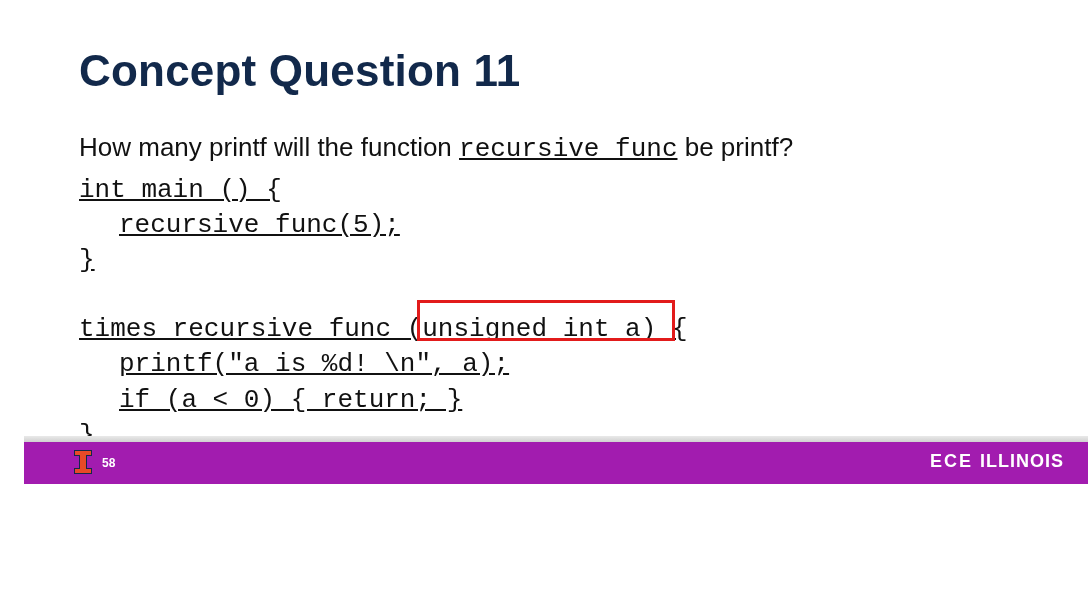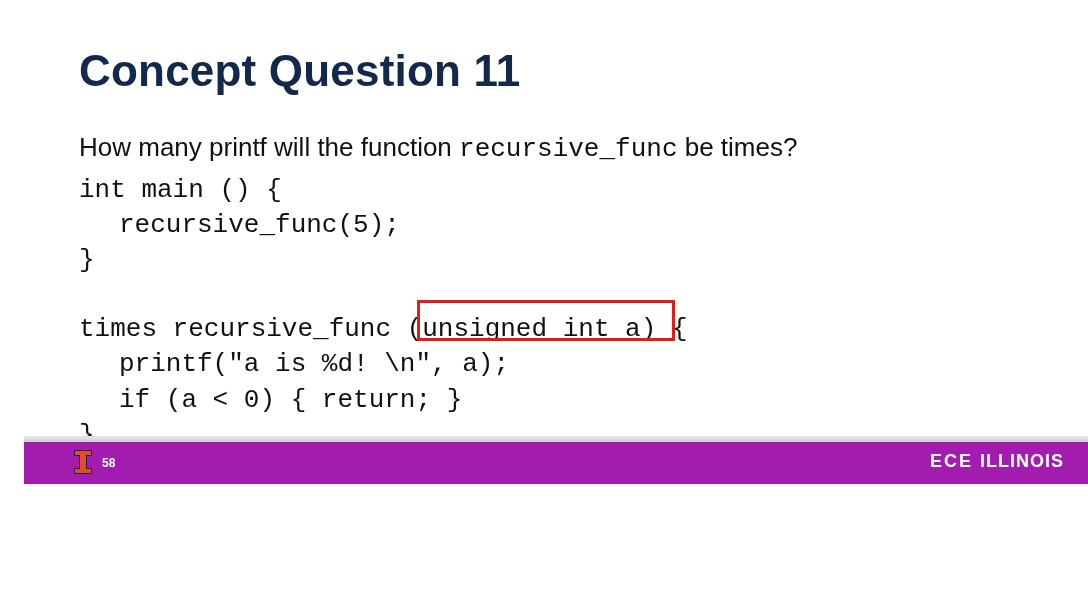--- a/index.html
+++ b/index.html
@@ -38,20 +38,21 @@
   .question {
     font-size: 26px;
     line-height: 1.35;
     margin-bottom: 6px;
   }
   .code {
     font-family: "Courier New", Courier, monospace;
     font-size: 26px;
     line-height: 1.35;
     white-space: pre;
+    text-decoration: underline;
   }
   .indent {
     padding-left: 40px;
   }
   .highlight-box {
     position: absolute;
     border: 3px solid #e21b1b;
     box-sizing: border-box;
   }
   
@@ -110,21 +111,21 @@
 </style>
 </head>
 <body>
 
 <div class="slide">
 
   <div class="title">Concept Question 11</div>
 
   <div class="body">
     <div class="question">
-      <span>How many printf will the function </span><span class="code" style="white-space:normal">recursive_func</span><span> be times?</span>
+      <span>How many printf will the function </span><span class="code" style="white-space:normal">recursive_func</span><span> be printf?</span>
     </div>
 
     <div class="code">int main () {</div>
     <div class="code indent">recursive_func(5);</div>
     <div class="code">}</div>
 
     <div style="height:34px"></div>
 
     <div class="code">times recursive_func (unsigned int a) {</div>
     <div class="code indent">printf("a is %d! \n", a);</div>

